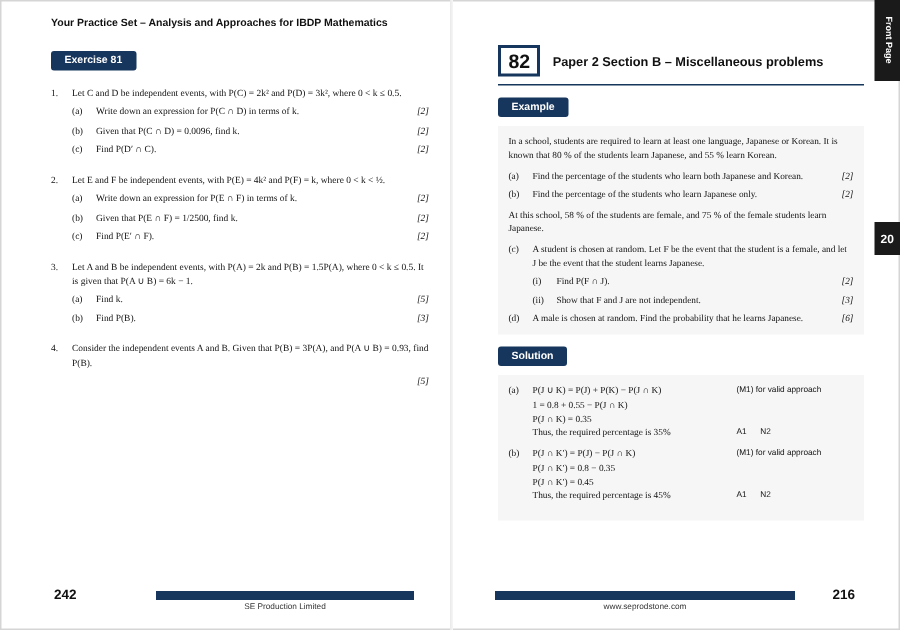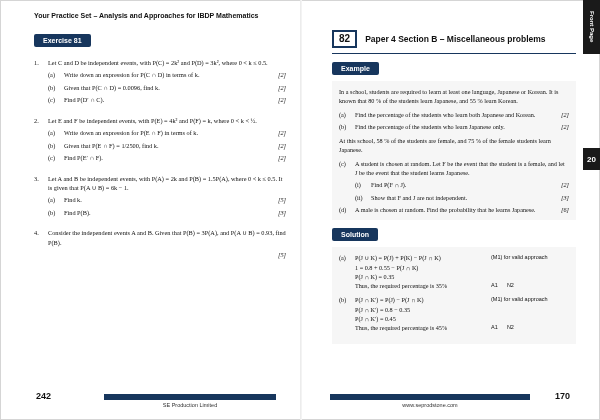--- a/index.html
+++ b/index.html
@@ -37,21 +37,21 @@
               color:#fff;display:flex;align-items:center;justify-content:center;
               writing-mode:vertical-rl;font-family:"Liberation Sans", sans-serif;
               font-weight:bold;font-size:6px;}
   .side-tab{position:absolute;right:0;top:148px;width:17px;height:22px;background:#1a1a1a;
             color:#fff;display:flex;align-items:center;justify-content:center;
             font-family:"Liberation Sans", sans-serif;font-weight:bold;font-size:8px;}
 
   .rcol{position:absolute;left:332px;top:30px;width:244px;}
   .chapter{display:flex;align-items:center;border-bottom:1.5px solid #17365d;padding-bottom:5px;}
   .chapter-num{border:2.5px solid #17365d;font-family:"Liberation Sans", sans-serif;
-               font-weight:bold;font-size:10px;padding:2px 5px;line-height:1;margin-right:8px;}
+               font-weight:bold;font-size:13px;padding:2px 5px;line-height:1;margin-right:8px;}
   .chapter-title{font-family:"Liberation Sans", sans-serif;font-weight:bold;font-size:8.5px;}
   .ex-b{margin-top:8px;}
   .panel{margin-top:6px;background:#f6f6f6;padding:6px 7px;font-size:6.2px;line-height:1.5;}
   .para{margin-bottom:4px;}
   .epart{display:flex;margin-top:3px;}
   .esub{display:flex;margin-top:3px;margin-left:16px;}
   .sublabel{flex:0 0 16px;}
 
   .sol-part{display:flex;margin-bottom:5px;}
   .sol-lines{flex:1;}
@@ -155,21 +155,21 @@
   <div class="lp-bar"></div>
   <div class="lp-footer">SE Production Limited</div>
 
   <div class="corner-tab">Front Page</div>
   <div class="side-tab">20</div>
 
   <div class="rcol">
 
     <div class="chapter">
       <div class="chapter-num">82</div>
-      <div class="chapter-title">Paper 4 Section B – Miscellaneous problems</div>
+      <div class="chapter-title">Paper 2 Section B – Miscellaneous problems</div>
     </div>
 
     <div class="badge ex-b">Example</div>
 
     <div class="panel">
       <div class="para">In a school, students are required to learn at least one language, Japanese or Korean. It is known that 80 % of the students learn Japanese, and 55 % learn Korean.</div>
 
       <div class="epart">
         <span class="plabel">(a)</span>
         <span class="ptext">Find the percentage of the students who learn both Japanese and Korean.</span>
@@ -248,17 +248,17 @@
           <div class="sline">
             <span class="st">Thus, the required percentage is 45%</span>
             <span class="sm">A1      N2</span>
           </div>
         </div>
       </div>
 
     </div>
   </div>
 
-  <div class="rp-pagenum">170</div>
+  <div class="rp-pagenum">216</div>
   <div class="rp-bar"></div>
   <div class="rp-footer">www.seprodstone.com</div>
 
 </div>
 
 </body></html>

